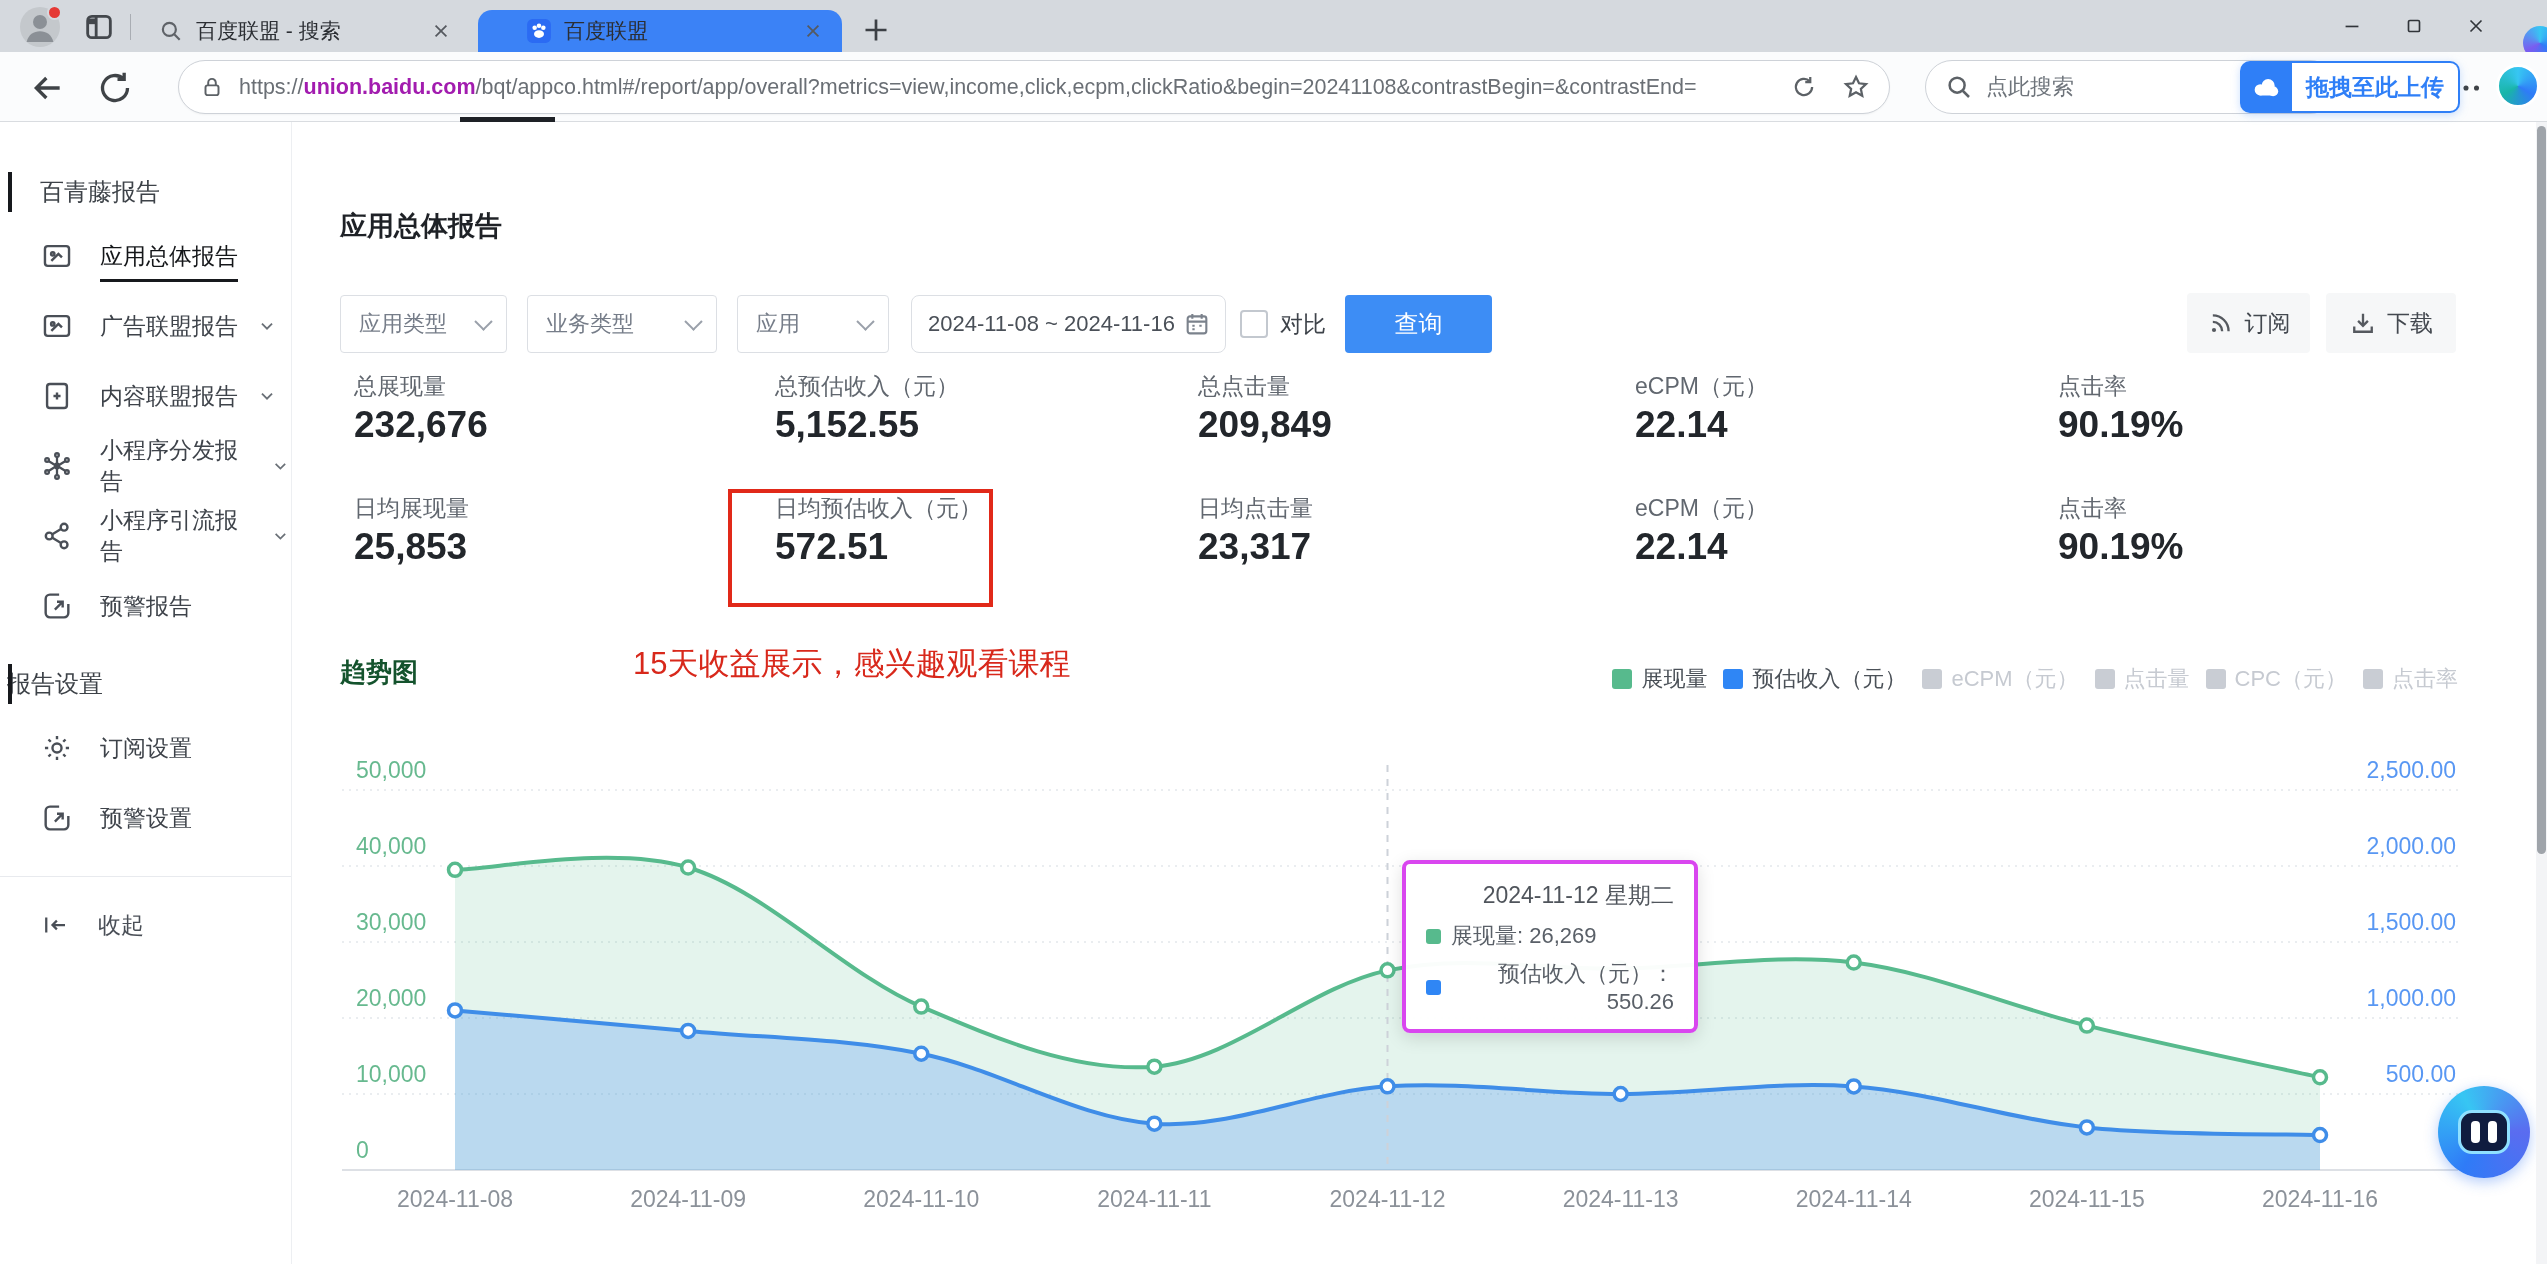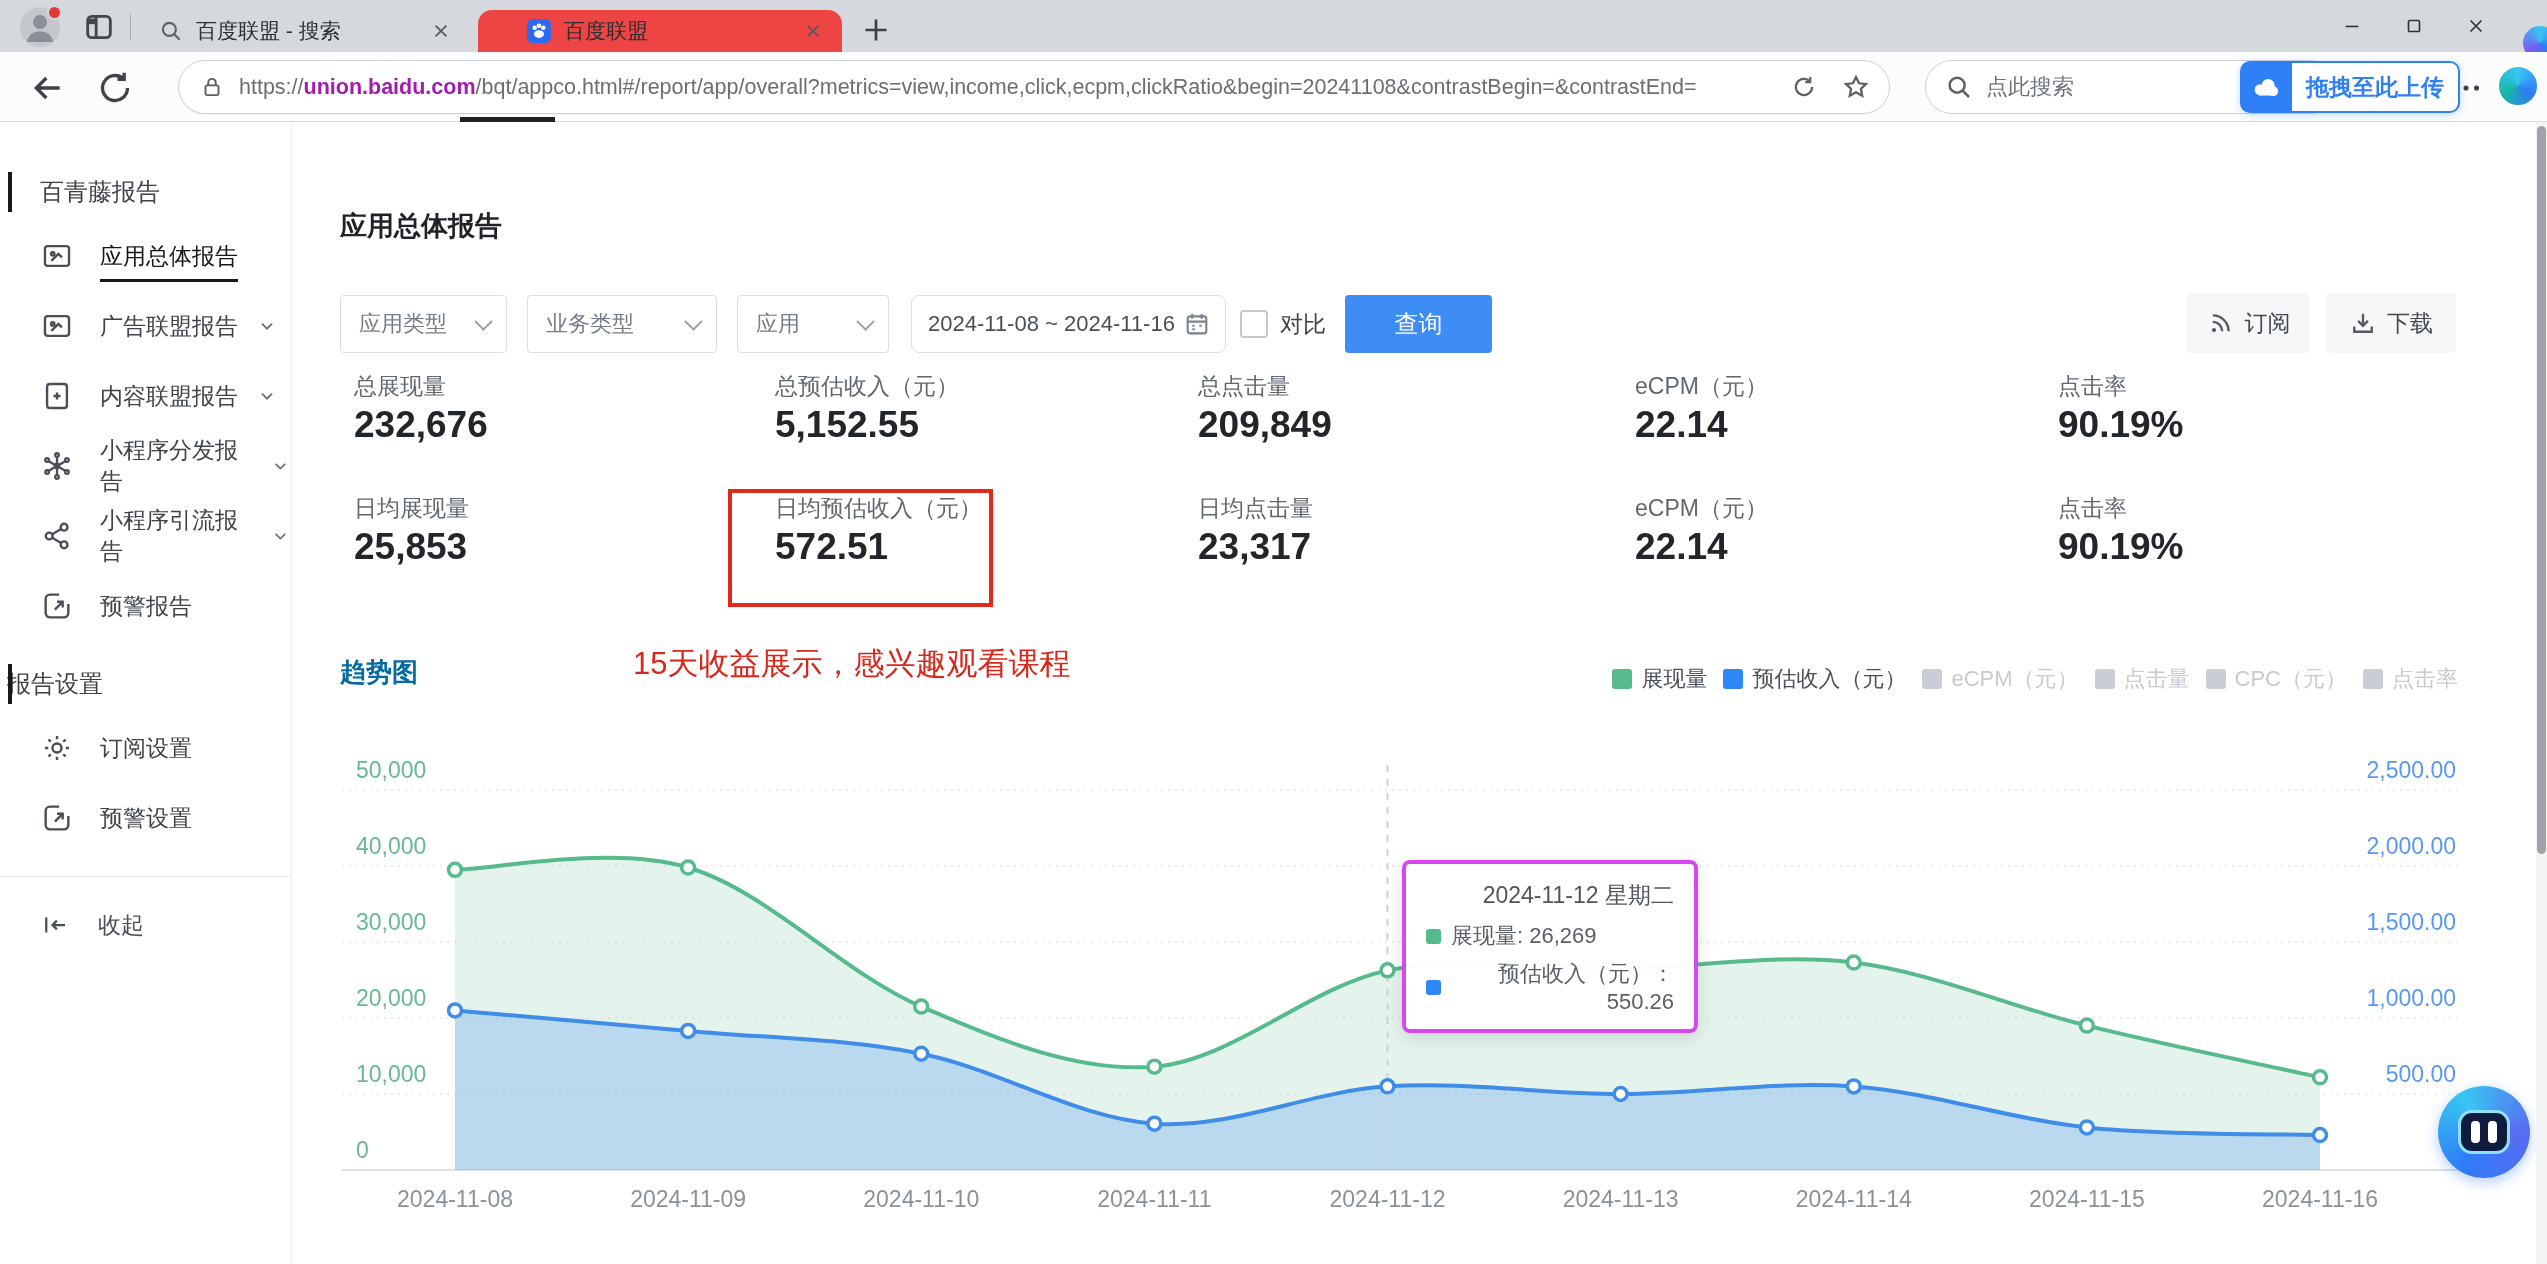--- a/index.html
+++ b/index.html
@@ -11,21 +11,21 @@
   .tabstrip { position:absolute; left:0; top:0; width:2547px; height:52px; background:#d5d9de; }
   .avatar { position:absolute; left:20px; top:7px; width:40px; height:40px; border-radius:50%;
     background:#c4c8cc; color:#8b9096; display:flex; align-items:center; justify-content:center; }
   .avatar .dot { position:absolute; right:-2px; top:-2px; width:15px; height:15px; border-radius:50%;
     background:#e53935; border:2px solid #d5d9de; }
   .chromeicon { color:#43474c; display:flex; align-items:center; justify-content:center; }
   .tabview { position:absolute; left:82px; top:10px; width:34px; height:34px; }
   .strip-div { position:absolute; left:130px; top:14px; width:1px; height:26px; background:#a9adb3; }
   .tab { position:absolute; top:10px; height:42px; display:flex; align-items:center; gap:12px;
     padding:0 16px 0 18px; font-size:21px; color:#2b2e33; }
-  .tab.active { background:#ef4444; border-radius:14px 14px 0 0;padding-left:48px; }
+  .tab.active { background:#3b82f6; border-radius:14px 14px 0 0;padding-left:48px; }
   .tab .favicon { width:26px; height:26px; flex:0 0 auto; }
   .tab .title { flex:1; overflow:hidden; white-space:nowrap; }
   .tab .x { width:26px; height:26px; color:#55595f; }
   .newtab { position:absolute; left:858px; top:12px; width:36px; height:36px; color:#3c4045; }
   .wincontrols { position:absolute; right:40px; top:0; height:52px; display:flex; }
   .winbtn { width:62px; height:52px; display:flex; align-items:center; justify-content:center; color:#303439; }
   .copilot-tip { position:absolute; right:-10px; top:26px; width:34px; height:34px; border-radius:50%;
     background:conic-gradient(#37c6f3,#2f7bf7,#7a5cf0,#37c6f3); }
 
   .toolbar { position:absolute; left:0; top:52px; width:2547px; height:70px; background:#fbfcfd;
@@ -93,21 +93,21 @@
     color:#fff; font-size:24px; display:flex; align-items:center; justify-content:center; cursor:pointer; }
   .ghostbtn { top:293px; height:60px; background:#f6f7f8; border-radius:4px; display:flex;
     align-items:center; justify-content:center; gap:10px; font-size:23px; color:#43484f; cursor:pointer; }
   .ghostbtn .ic { width:28px; height:28px; color:#55595f; }
 
   .stat-label { font-size:23px; color:#61676f; white-space:nowrap; }
   .stat-value { font-size:37px; font-weight:bold; color:#22262b; white-space:nowrap; }
   .hibox { left:728px; top:489px; width:265px; height:118px; border:4px solid #e12919; z-index:3; }
   .annotation { left:633px; top:643px; font-size:31px; color:#d8281b; white-space:nowrap; z-index:3; }
 
-  .trend-title { left:340px; top:655px; font-size:26px; font-weight:bold; color:#0369a1; }
+  .trend-title { left:340px; top:655px; font-size:26px; font-weight:bold; color:#14532d; }
   .legend { position:absolute; right:89px; top:664px; display:flex; gap:16px; align-items:center; }
   .lgitem { display:flex; align-items:center; gap:9px; font-size:22px; cursor:pointer; }
   .lgsq { width:20px; height:20px; border-radius:3px; }
 
   .chart-layer { position:absolute; left:0; top:0; width:2547px; height:1264px; pointer-events:none; z-index:2; }
 
   .tooltip { position:absolute; left:1402px; top:860px; width:296px; background:rgba(255,255,255,.97);
     border:4px solid #d946ef; border-radius:8px; box-shadow:0 5px 18px rgba(0,0,0,.13);
     padding:16px 20px 14px 20px; z-index:6;text-align:right; }
   .tt-title { font-size:23px; color:#50555c; margin-bottom:10px; }

